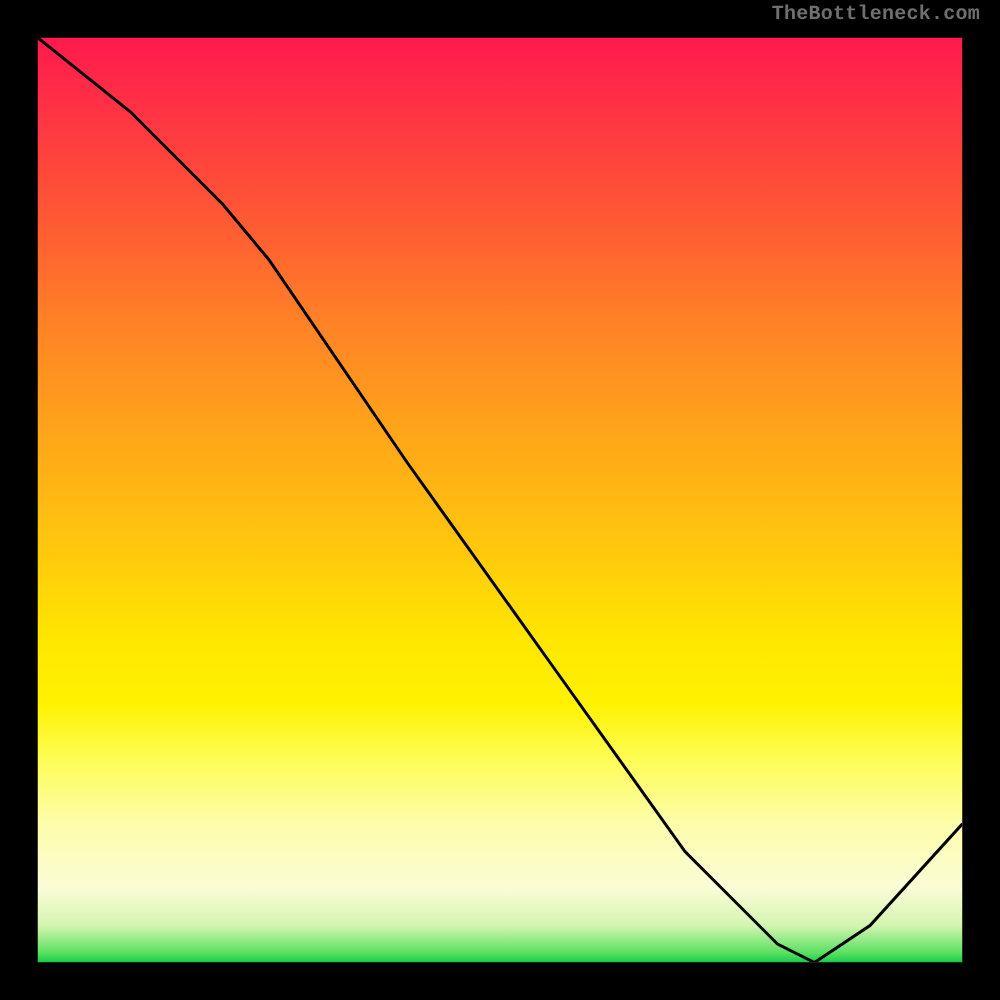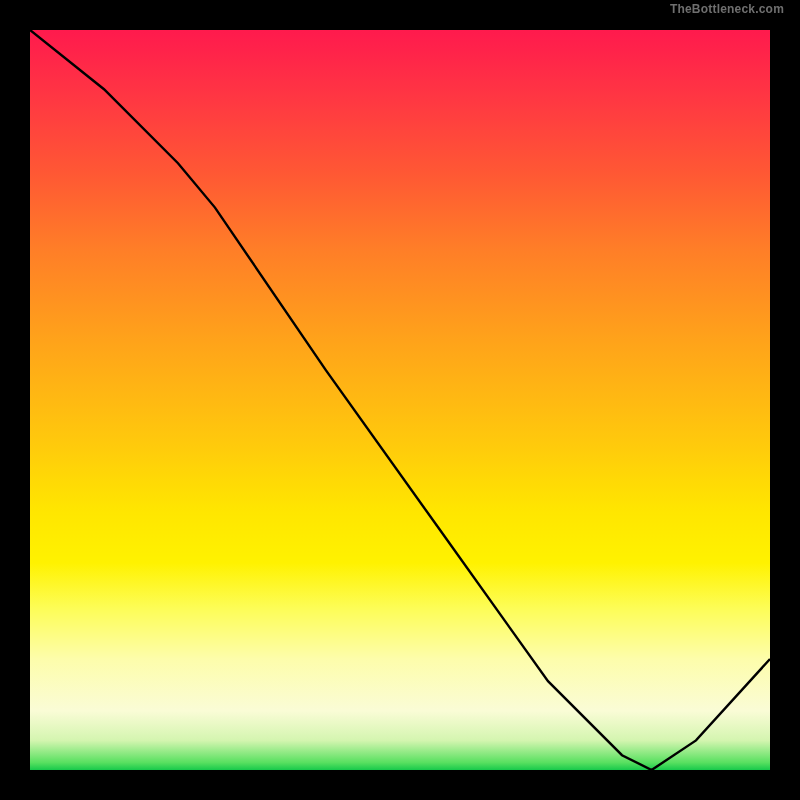--- a/index.html
+++ b/index.html
@@ -13,24 +13,25 @@
   .wrap {
     position: relative;
     width: 800px;
     height: 800px;
   }
   .attrib {
     position: absolute;
     top: 2px;
     right: 16px;
     color: #6f6f6f;
-    font-size: 12px;
+    font-size: 16px;
     font-weight: 600;
     letter-spacing: 0.2px;
     z-index: 5;
+    font-family: Liberation Mono, monospace;
   }
   .plot {
     position: absolute;
     left: 30px;
     top: 30px;
     width: 740px;
     height: 740px;
     overflow: hidden;
   }
   .gradient {

